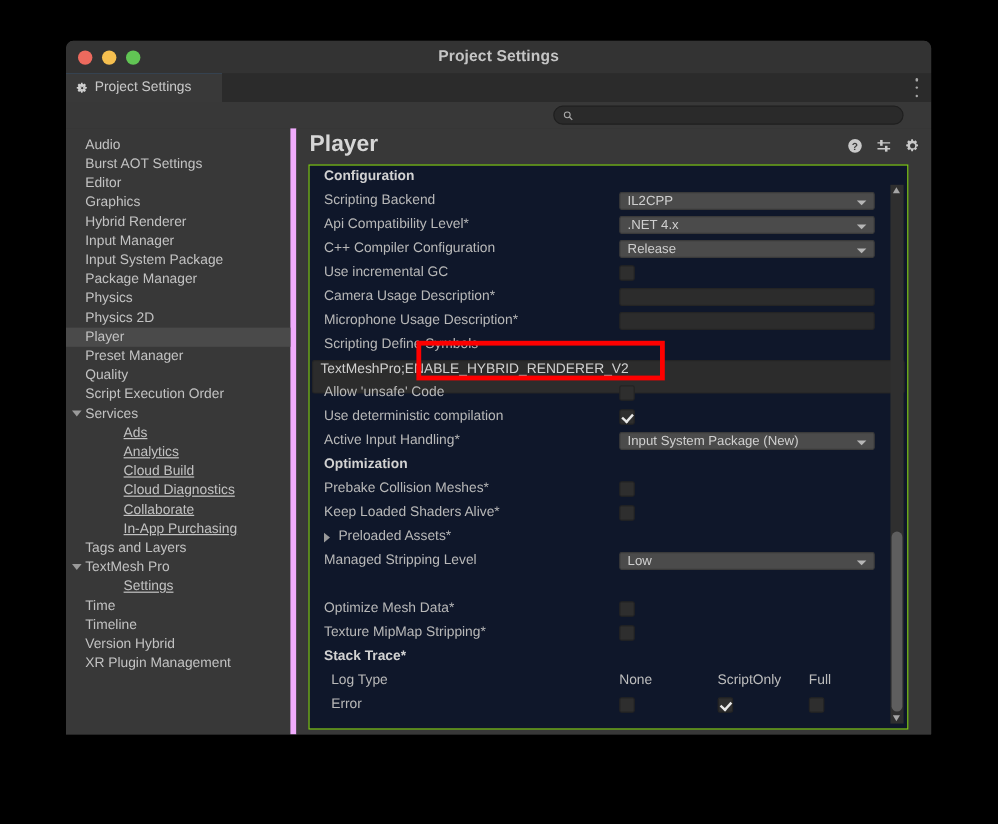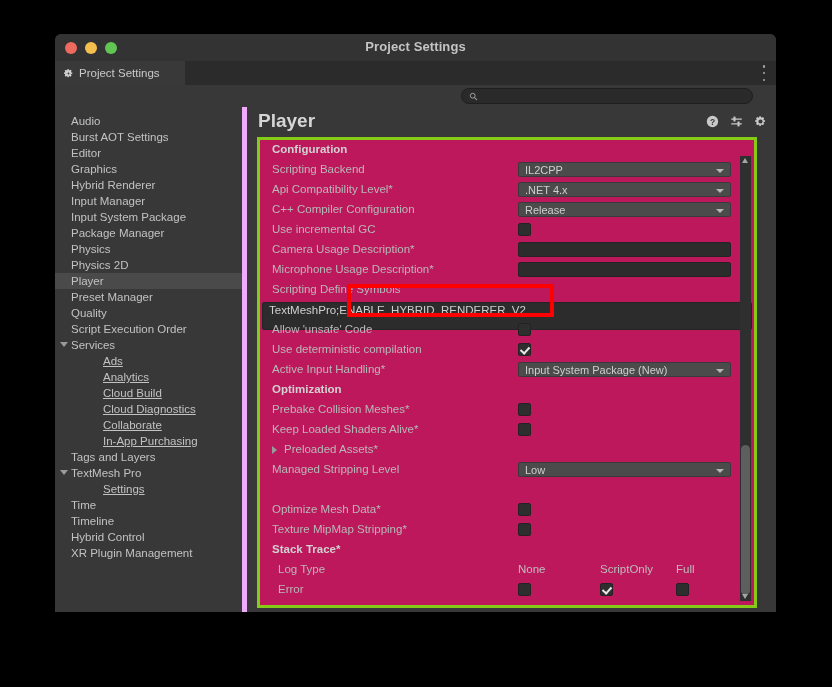--- a/index.html
+++ b/index.html
@@ -54,22 +54,22 @@
   .tri{position:absolute;left:5px;top:5px;width:0;height:0;
        border-left:4.5px solid transparent;border-right:4.5px solid transparent;border-top:5px solid #9a9a9a;}
 
   
   .main{flex:1;position:relative;background:#383838;}
   .player-head{position:relative;height:28px;display:flex;align-items:center;padding-left:11px;}
   .player-title{color:#d6d6d6;font-size:19px;font-weight:bold;}
   .head-icons{position:absolute;right:9px;top:8px;display:flex;gap:11px;align-items:center;}
   .hi{width:13px;height:13px;display:block;}
 
-  .panel{position:absolute;left:10px;top:30px;right:19px;bottom:4px;background:#be185d;
-         border:3px solid #84cc16;overflow:hidden;}
+  .panel{position:absolute;left:10px;top:30px;right:19px;bottom:4px;background:#0f172a;
+         border:1px solid #84cc16;overflow:hidden;}
 
   .row{position:relative;height:20px;}
   .row .lbl{position:absolute;left:12px;top:3px;color:#b8b8b8;font-size:11.5px;white-space:nowrap;}
   .row .lbl.bold{color:#d2d2d2;font-weight:bold;}
   .row .lbl.indent{left:18px;}
   .row .lbl.indent2{left:24px;}
 
   
   .dd{position:absolute;left:258px;top:2px;width:213px;height:15px;background:#4b4b4b;
       border:1px solid #3a3a3a;border-radius:2px;box-sizing:border-box;}
@@ -229,21 +229,21 @@
           <div class="s-item lvl1">
             <span class="s-text">Settings</span>
           </div>
           <div class="s-item lvl0">
             <span class="s-text">Time</span>
           </div>
           <div class="s-item lvl0">
             <span class="s-text">Timeline</span>
           </div>
           <div class="s-item lvl0">
-            <span class="s-text">Hybrid Control</span>
+            <span class="s-text">Version Hybrid</span>
           </div>
           <div class="s-item lvl0">
             <span class="s-text">XR Plugin Management</span>
           </div>
         </div>
 
       <div class="main">
         <div class="player-head">
           <span class="player-title">Player</span>
           <div class="head-icons">

